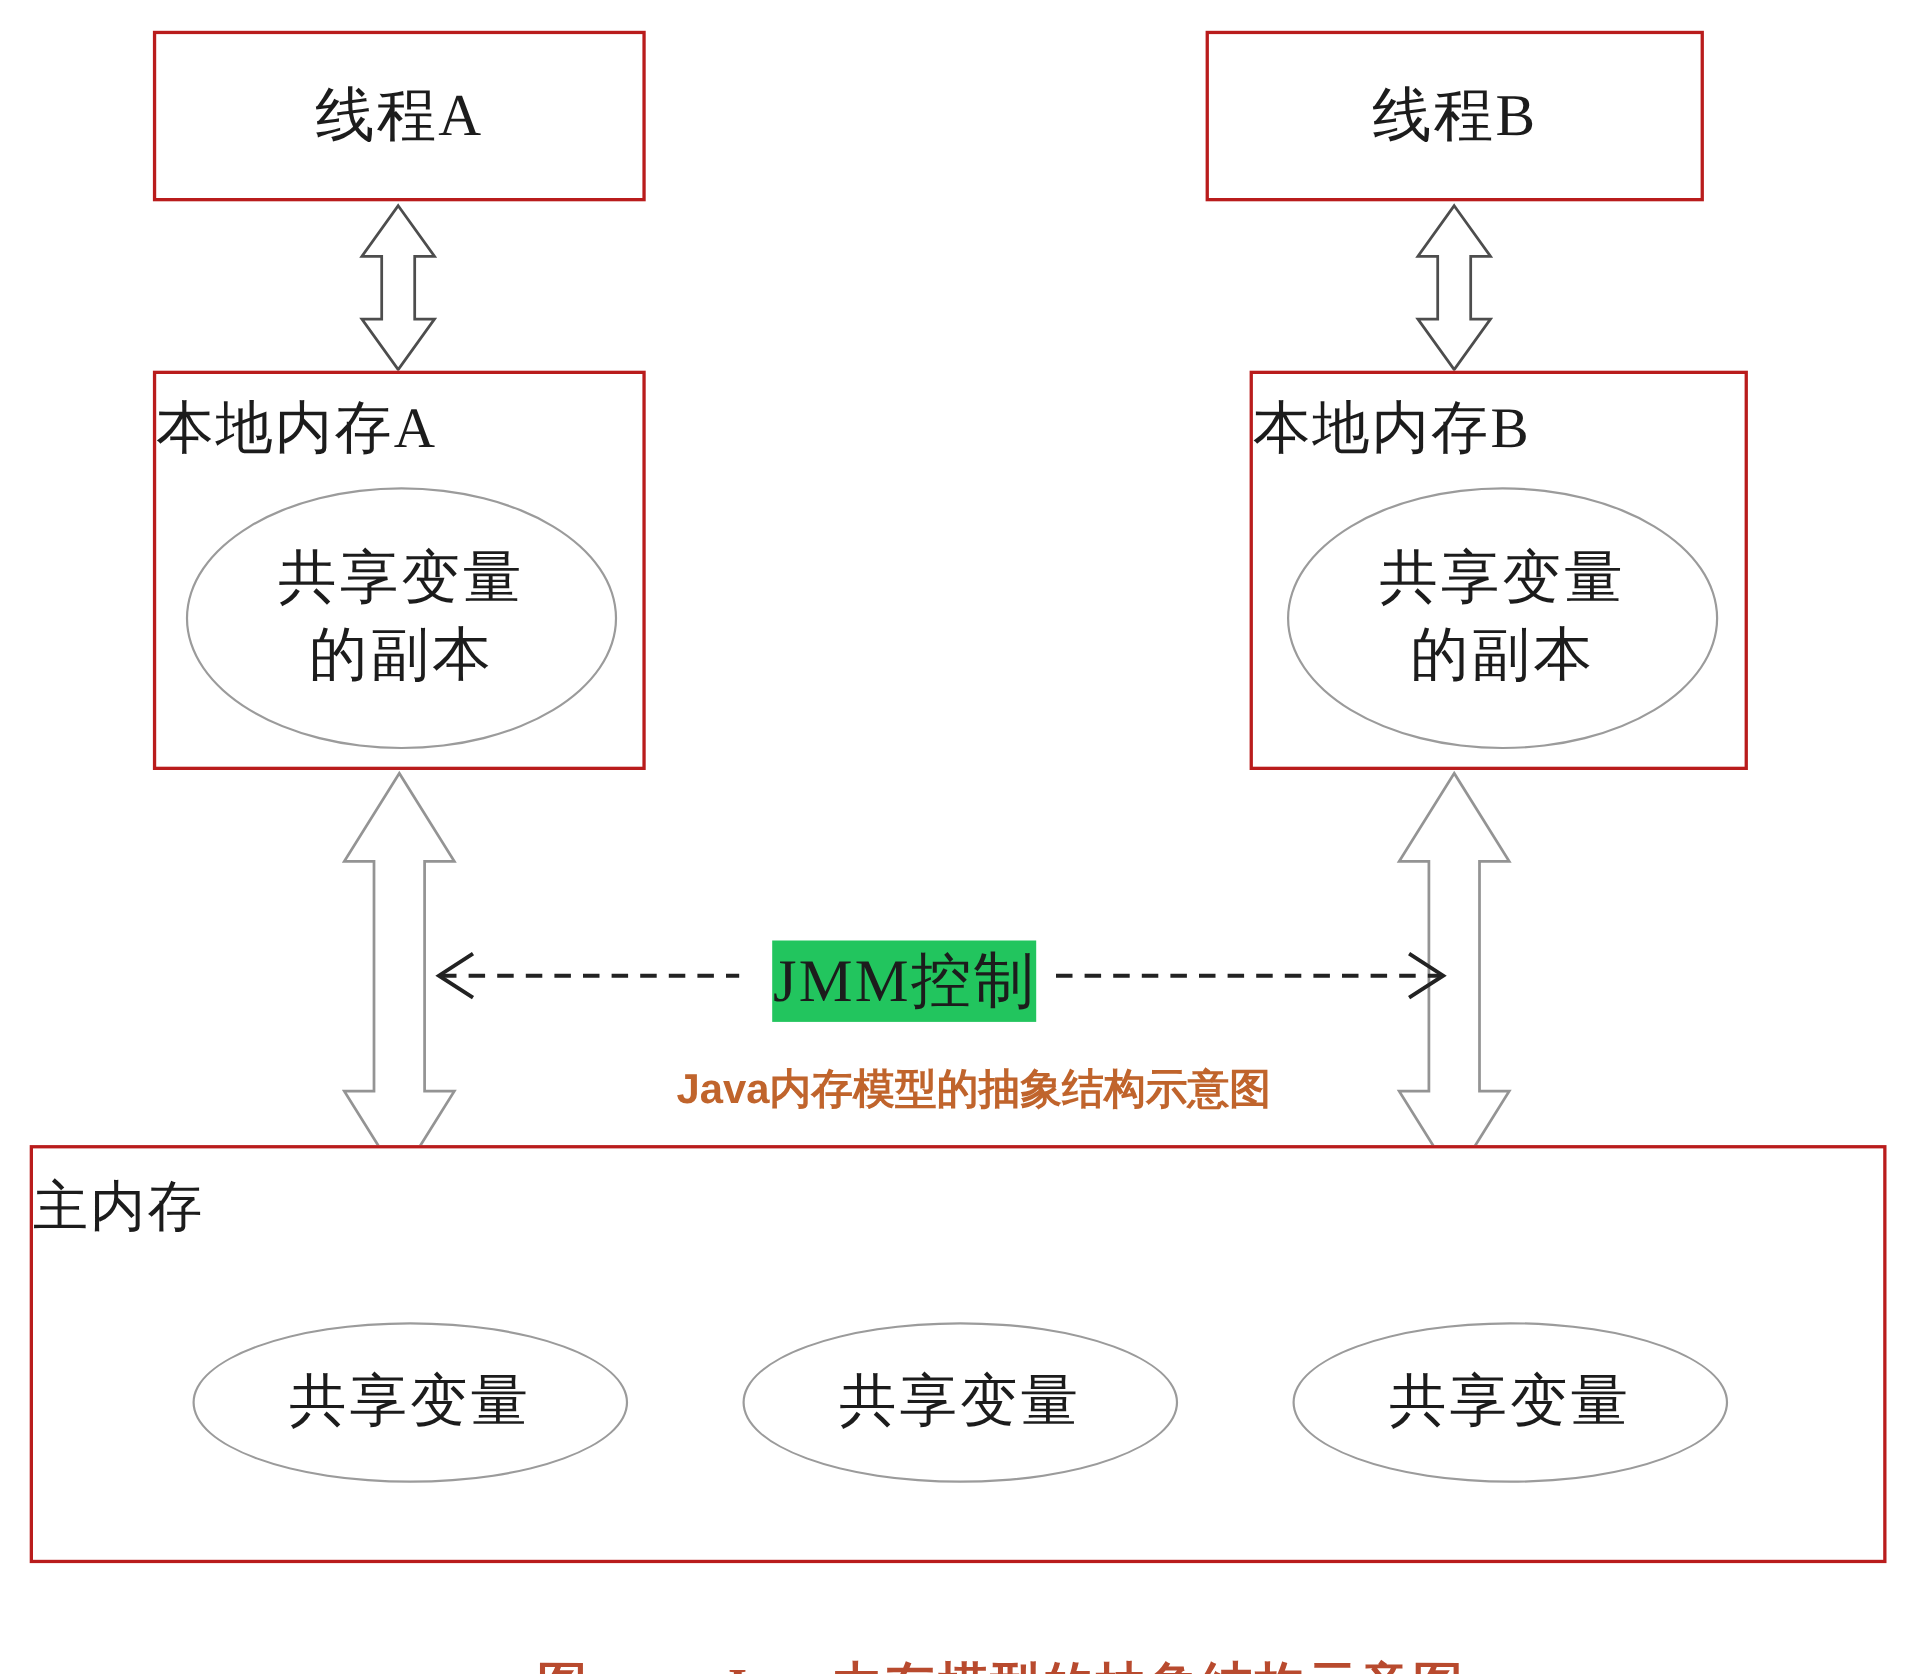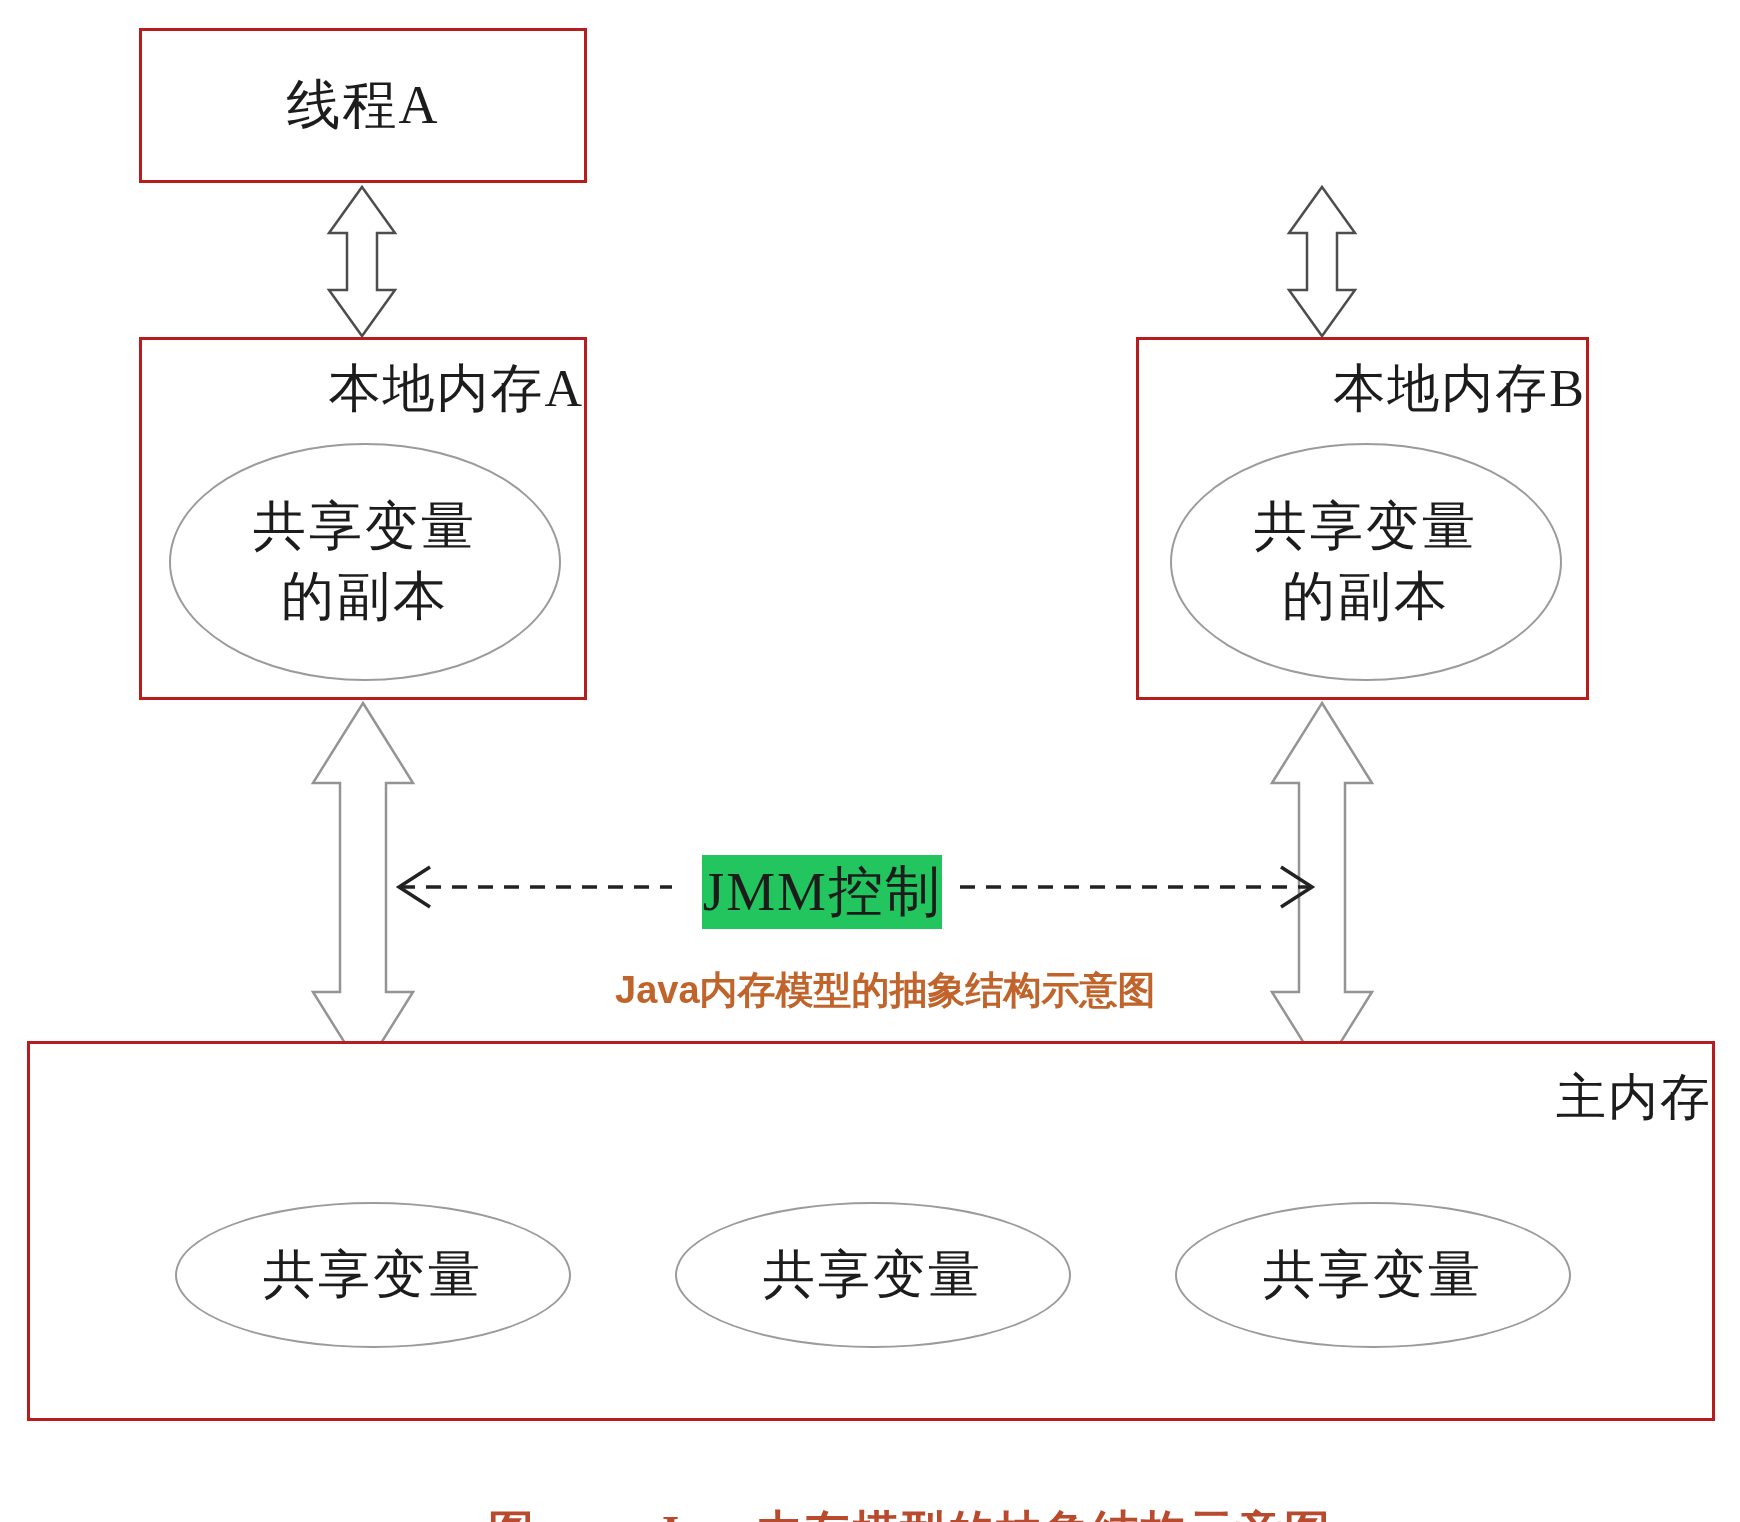--- a/index.html
+++ b/index.html
@@ -4,21 +4,21 @@
 <style>
   html,body{margin:0;padding:0;background:#ffffff;}
   #stage{
     position:relative;width:1740px;height:1522px;background:#ffffff;
     overflow:hidden;font-family:"Liberation Serif","DejaVu Serif",serif;color:#1c1c1c;
   }
   .box{
     position:absolute;background:#ffffff;border:3px solid #b91c1c;box-sizing:border-box;
   }
   .thread-box{display:flex;align-items:center;justify-content:center;font-size:54px;letter-spacing:2px;}
-  .mem-title{position:absolute;left:0;right:0;top:14px;text-align:right;font-size:52px;letter-spacing:2px;}
+  .mem-title{position:absolute;left:0;right:0;top:14px;text-align:left;font-size:52px;letter-spacing:2px;}
   .ellipse{
     position:absolute;border:2px solid #9b9b9b;border-radius:50%;background:#ffffff;
     display:flex;flex-direction:column;align-items:center;justify-content:center;
     font-size:53px;line-height:1.32;text-align:center;letter-spacing:3px;box-sizing:border-box;
   }
   #svg-layer{position:absolute;left:0;top:0;width:1740px;height:1522px;}
   .jmm-label{
     position:absolute;left:690px;top:855px;width:240px;text-align:right;
     font-size:55px;letter-spacing:2px;background:#22c55e;margin-left:12px;
   }
@@ -51,20 +51,23 @@
     <line x1="400" y1="887" x2="672" y2="887" stroke="#222222" stroke-width="3.5" stroke-dasharray="15 11"></line>
     <line x1="960" y1="887" x2="1311" y2="887" stroke="#222222" stroke-width="3.5" stroke-dasharray="15 11"></line>
     <polyline points="430,867 399,887 430,907" fill="none" stroke="#222222" stroke-width="3.5"></polyline>
     <polyline points="1281,867 1312,887 1281,907" fill="none" stroke="#222222" stroke-width="3.5"></polyline>
   </svg>
 
   <div class="box thread-box" style="left:139px;top:28px;width:448px;height:155px;">
     <span>线程A</span>
   </div>
 
+  <div class="box thread-box" style="left:1096px;top:28px;width:453px;height:155px;">
+    <span>线程B</span>
+  </div>
 
   <div class="box" style="left:139px;top:337px;width:448px;height:363px;">
     <div class="mem-title">本地内存A</div>
     <div class="ellipse" style="left:27px;top:103px;width:392px;height:238px;">
       <div>共享变量</div>
       <div>的副本</div>
     </div>
   </div>
 
   <div class="box" style="left:1136px;top:337px;width:453px;height:363px;">

